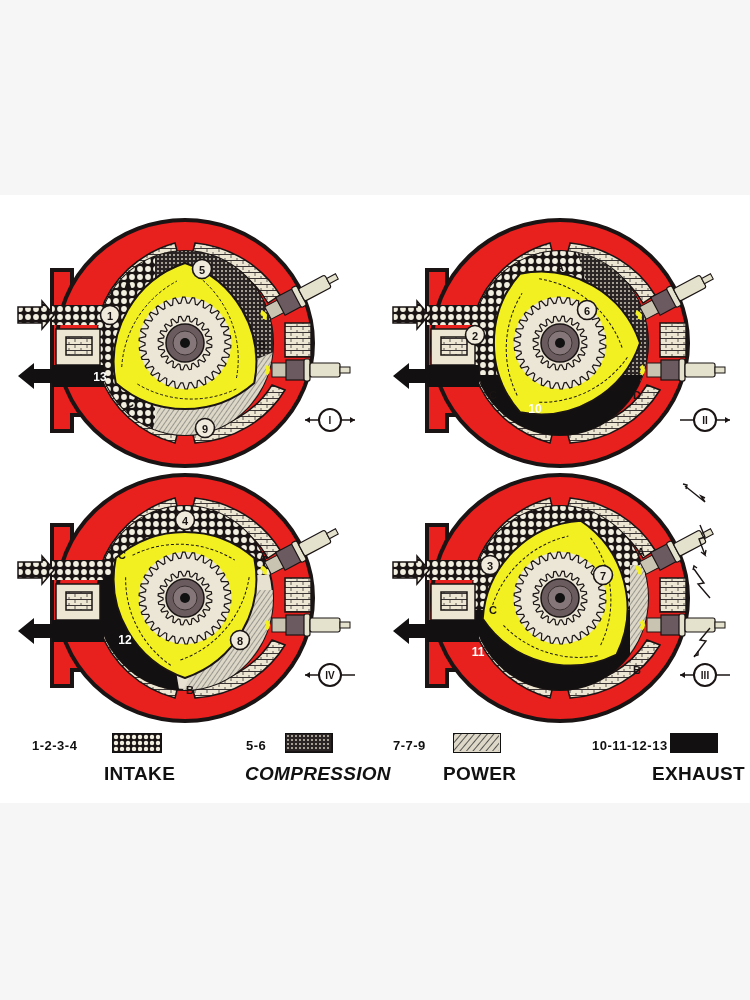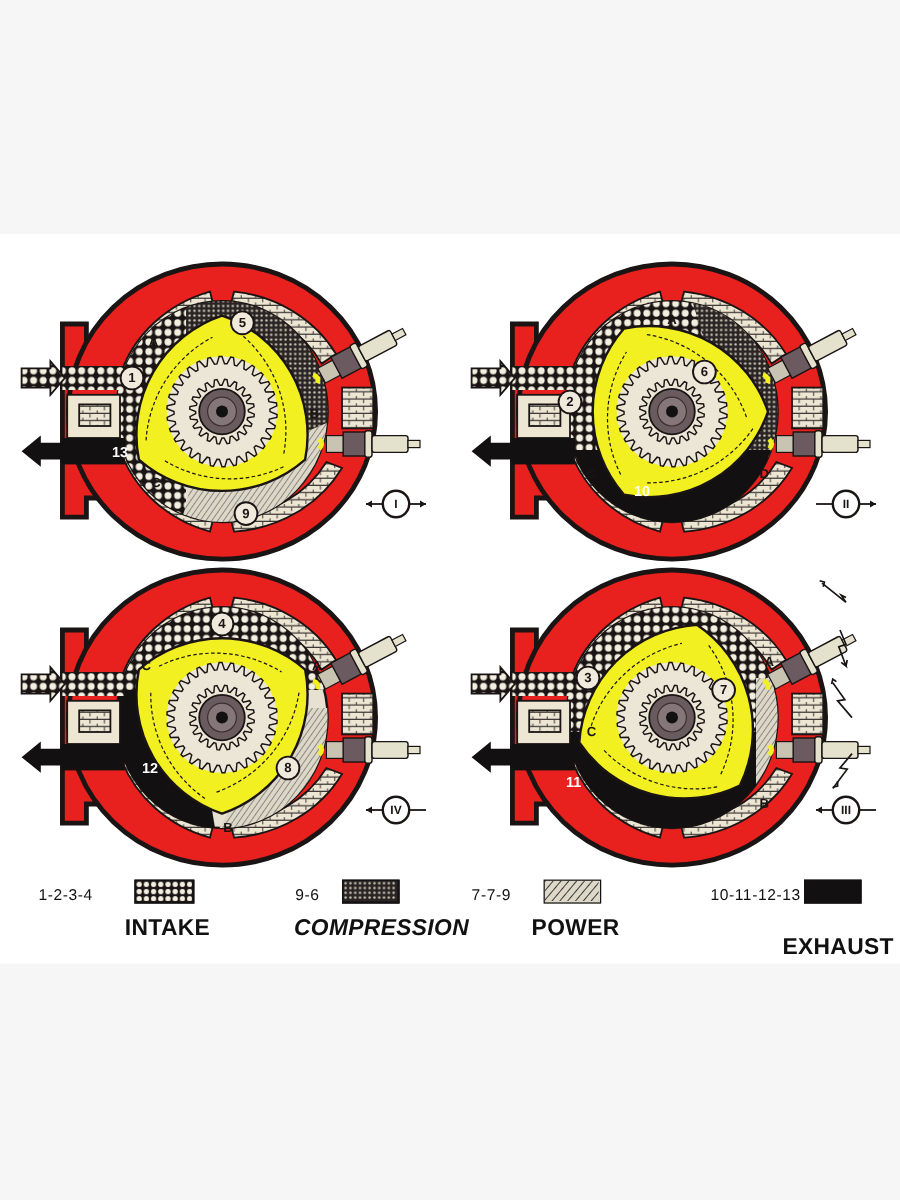--- a/index.html
+++ b/index.html
@@ -6,21 +6,21 @@
   body {
     width: 750px; height: 1000px; background: #f6f6f6; position: relative; overflow: hidden;
     font-family: "Liberation Sans", "DejaVu Sans", sans-serif;
   }
   .panel {
     position: absolute; left: 0; top: 195px; width: 750px; height: 608px; background: #ffffff;
   }
   .engine { position: absolute; }
   .engine svg { display: block; overflow: visible; }
   .legend-num {
-    position: absolute; font-weight: normal; font-size: 13px; color: #111; letter-spacing: 0.5px;
+    position: absolute; font-weight: bold; font-size: 13px; color: #111; letter-spacing: 0.5px;
   }
   .legend-swatch {
     position: absolute; height: 20px; border: 1.5px solid #111; box-sizing: border-box;
   }
   .legend-label {
     position: absolute; font-weight: bold; font-size: 19px; color: #111; letter-spacing: 0.3px;
   }
 </style>
 </head>
 <body>
@@ -433,39 +433,39 @@
 
   <div>
     <span class="legend-num" style="left:32px; top:543px;">1-2-3-4</span>
     <div class="legend-swatch" style="left:112px; top:538px; width:50px; background:#1a1414;">
       <svg width="47" height="17">
           <rect width="47" height="17" fill="url(#legDots)"></rect>
         </svg>
     </div>
     <span class="legend-label" style="left:104px; top:770px; top:568px;text-align:center;">INTAKE</span>
 
-    <span class="legend-num" style="left:246px; top:543px;">9-6</span>
+    <span class="legend-num" style="left:246px; top:543px;">5-6</span>
     <div class="legend-swatch" style="left:285px; top:538px; width:48px; background:#1a1414;">
       <svg width="45" height="17">
           <rect width="45" height="17" fill="url(#legFine)"></rect>
         </svg>
     </div>
     <span class="legend-label" style="left:245px; top:568px;font-style:italic;">COMPRESSION</span>
 
     <span class="legend-num" style="left:393px; top:543px;">7-7-9</span>
     <div class="legend-swatch" style="left:453px; top:538px; width:48px; background:#ddd8c8;">
       <svg width="45" height="17">
           <rect width="45" height="17" fill="url(#legHatch)"></rect>
         </svg>
     </div>
     <span class="legend-label" style="left:443px; top:568px;">POWER</span>
 
     <span class="legend-num" style="left:568px; top:543px;margin-left:24px;">10-11-12-13</span>
     <div class="legend-swatch" style="left:670px; top:538px; width:48px; background:#121010;"></div>
-    <span class="legend-label" style="left:652px; top:584px;">EXHAUST</span>
+    <span class="legend-label" style="left:652px; top:568px;">EXHAUST</span>
   </div>
 
   <svg width="0" height="0" style="position:absolute">
     <defs>
       <pattern id="legDots" width="6" height="6" patternUnits="userSpaceOnUse">
         <rect width="6" height="6" fill="#1a1414"></rect>
         <circle cx="3" cy="3" r="2.2" fill="#f3efe0"></circle>
       </pattern>
       <pattern id="legFine" width="4" height="4" patternUnits="userSpaceOnUse">
         <rect width="4" height="4" fill="#2a2424"></rect>

